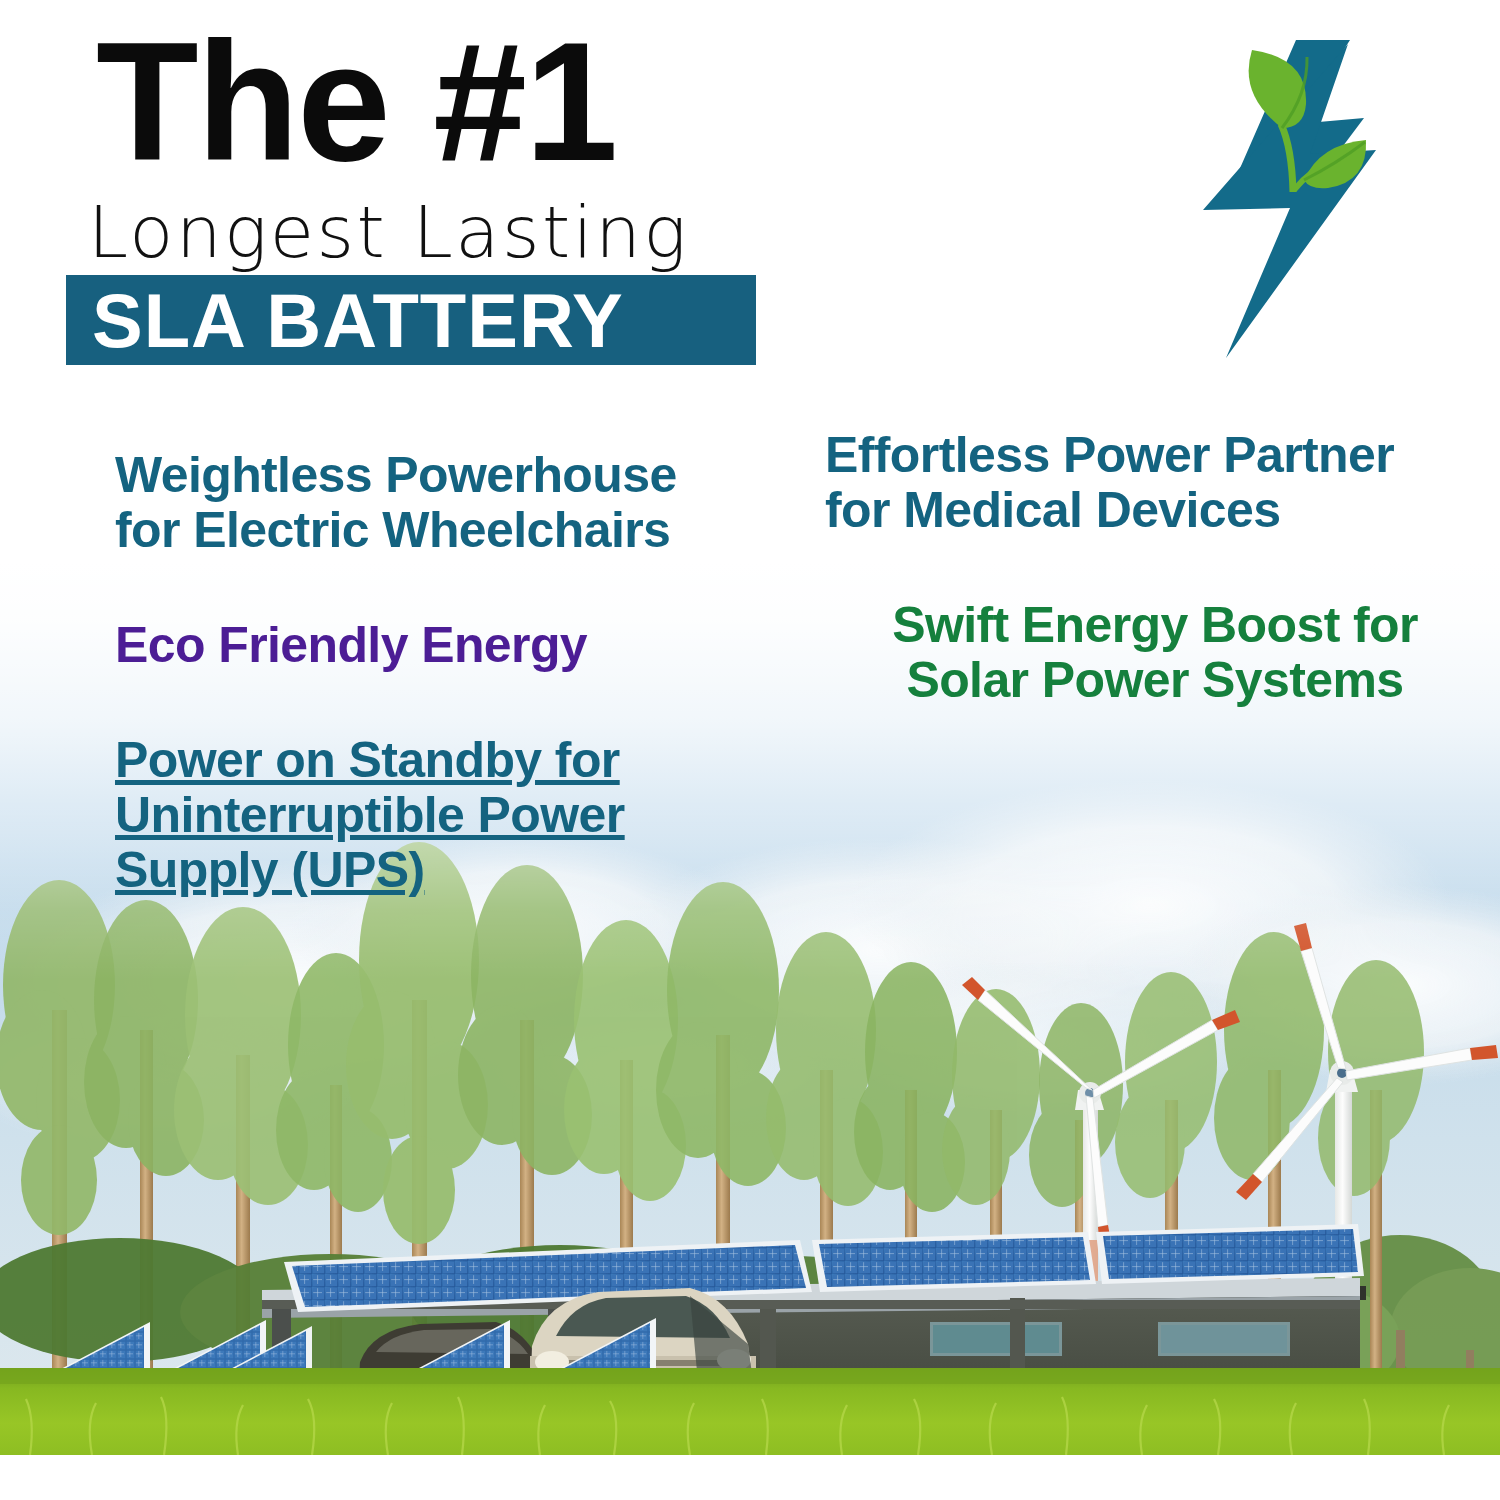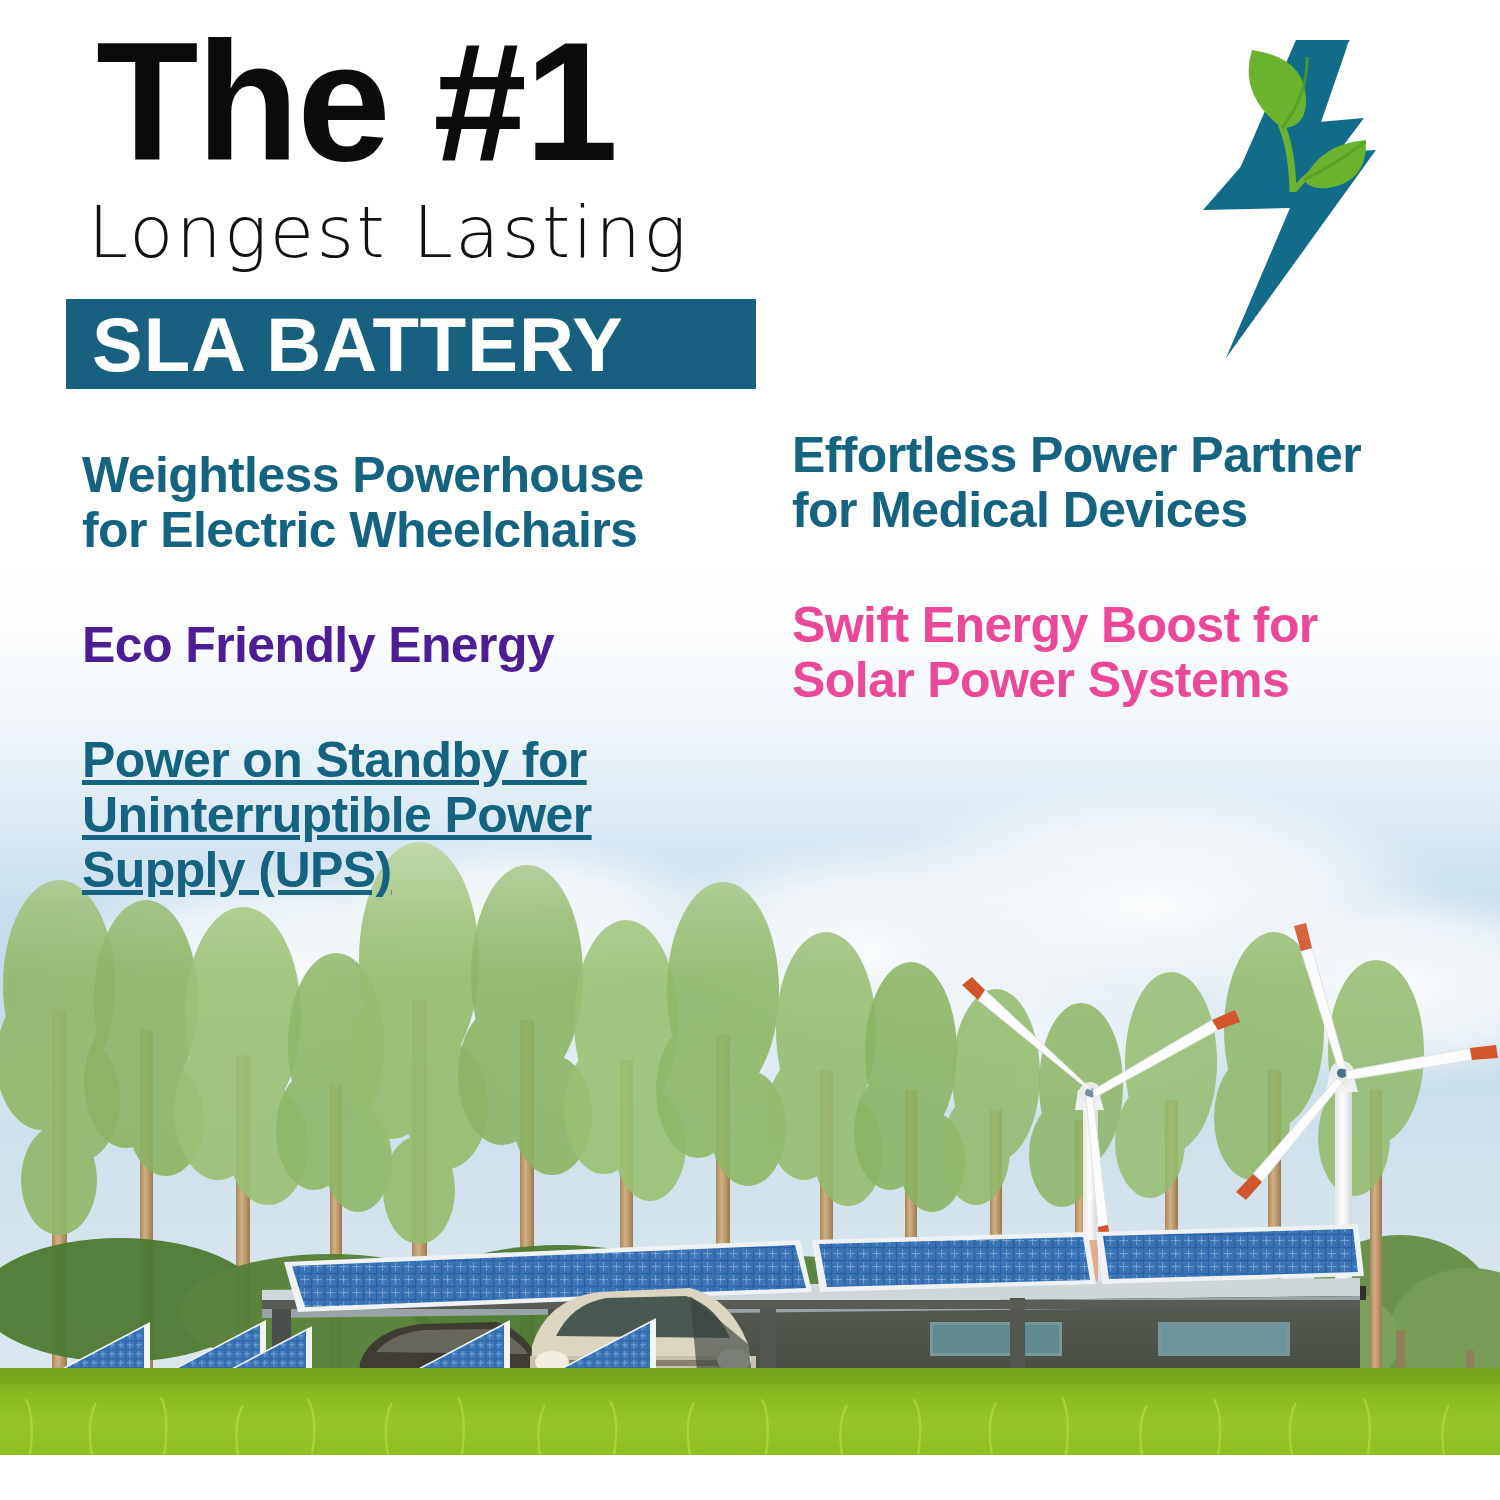--- a/index.html
+++ b/index.html
@@ -42,33 +42,33 @@
   }
   #headline-sub{
     position:absolute;left:88px;top:196px;
     font-size:72px;line-height:1;font-weight:300;
     color:#111111;letter-spacing:2.5px;
     font-family:"DejaVu Sans", sans-serif;
     white-space:nowrap;
   }
   #headline-banner{
     position:absolute;left:66px;top:275px;width:690px;height:90px;
-    display:flex;align-items:center;justify-content:flex-start;margin-top:24px;
+    display:flex;align-items:center;justify-content:flex-start;
   }
   #headline-banner-text{
     color:#ffffff;font-size:76px;font-weight:bold;letter-spacing:1px;
     margin-left:26px;white-space:nowrap;
     font-family:"Liberation Sans", sans-serif;
   }
 
   
   #logo{position:absolute;left:1178px;top:32px;width:250px;height:330px;}
 
   
-  .feat-col{position:absolute;}
+  .feat-col{position:absolute;margin-left:33px;}
   #col-left{left:82px;top:448px;width:660px;}
   #col-right{left:792px;top:428px;width:660px;}
   .feature{
     font-size:50px;line-height:1.10;font-weight:bold;
     color:#146380;
     font-family:"Liberation Sans", sans-serif;
     letter-spacing:-0.6px;
   }
   #col-left .feature{margin-bottom:60px;}
   #col-right .feature{margin-bottom:60px;}
@@ -474,17 +474,17 @@
 for Electric Wheelchairs</div>
     <div class="feature" style="white-space: pre-line; color: #4c1d95;">Eco Friendly Energy</div>
     <div class="feature" style="white-space: pre-line; color: rgb(20, 99, 128); text-decoration: underline;">Power on Standby for
 Uninterruptible Power
 Supply (UPS)</div>
   </div>
 
   <div class="feat-col" id="col-right">
     <div class="feature" style="white-space: pre-line; color: rgb(20, 99, 128);">Effortless Power Partner
 for Medical Devices</div>
-    <div class="feature" style="white-space: pre-line; color: #ec4899;">Swift Energy Boost for
+    <div class="feature" style="white-space: pre-line; color: #15803d; text-align: center;">Swift Energy Boost for
 Solar Power Systems</div>
   </div>
 
 </div>
 
 </body></html>

